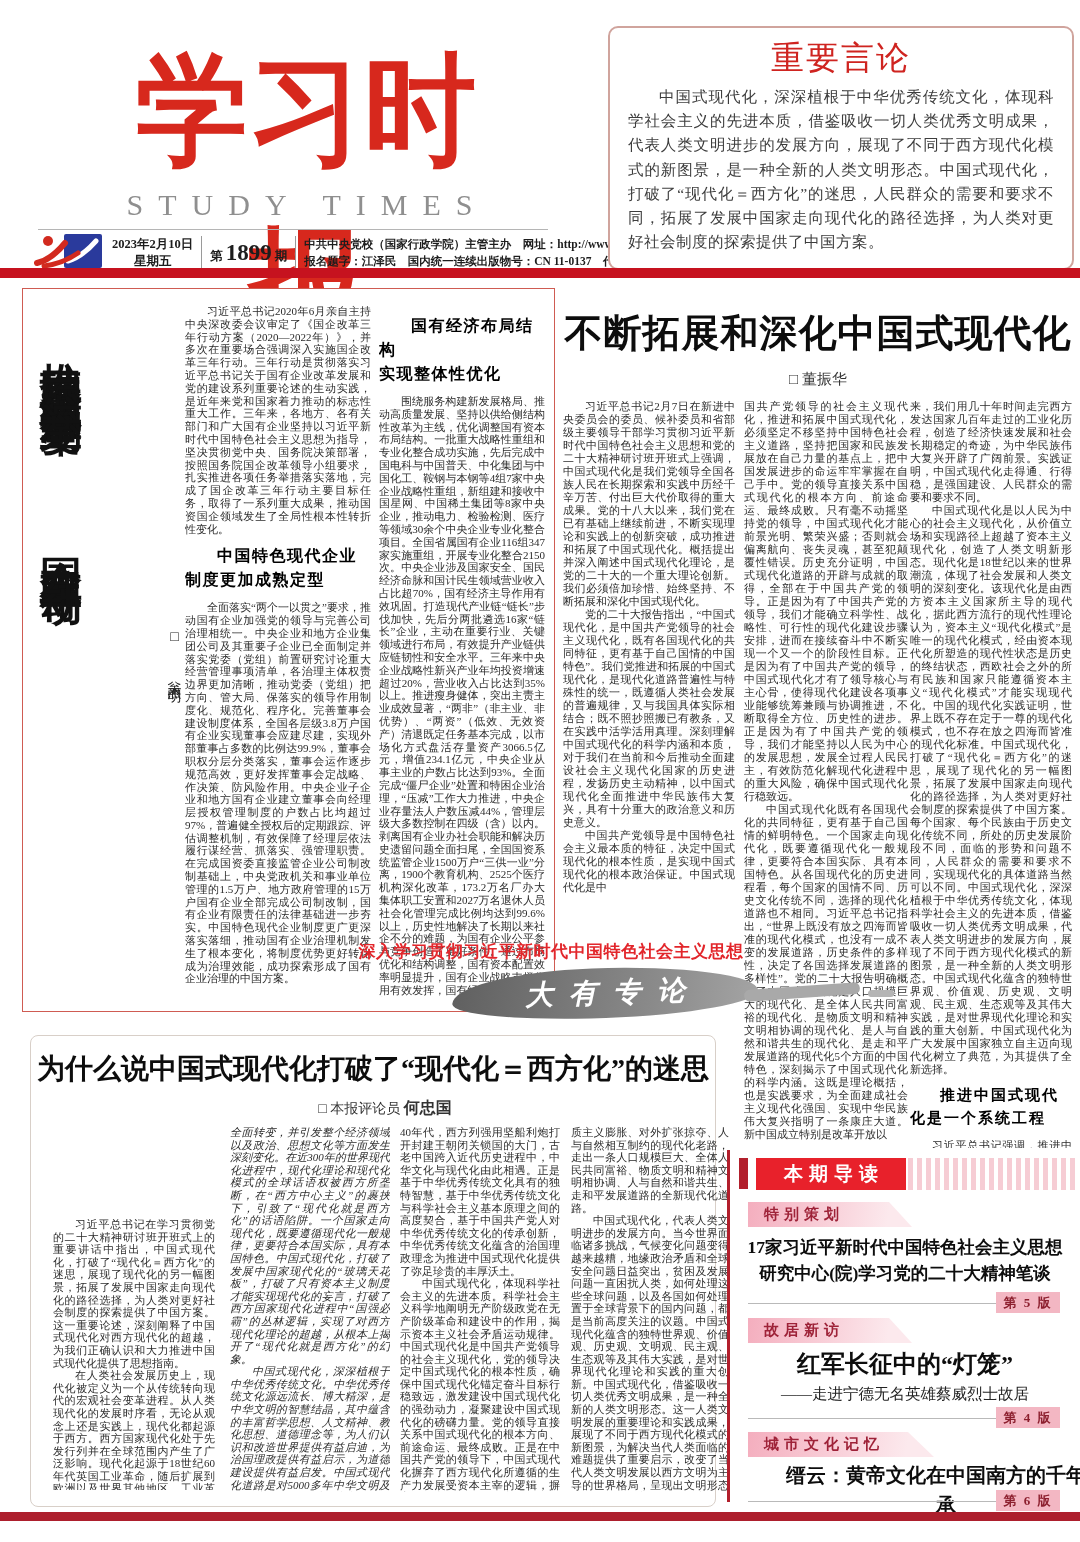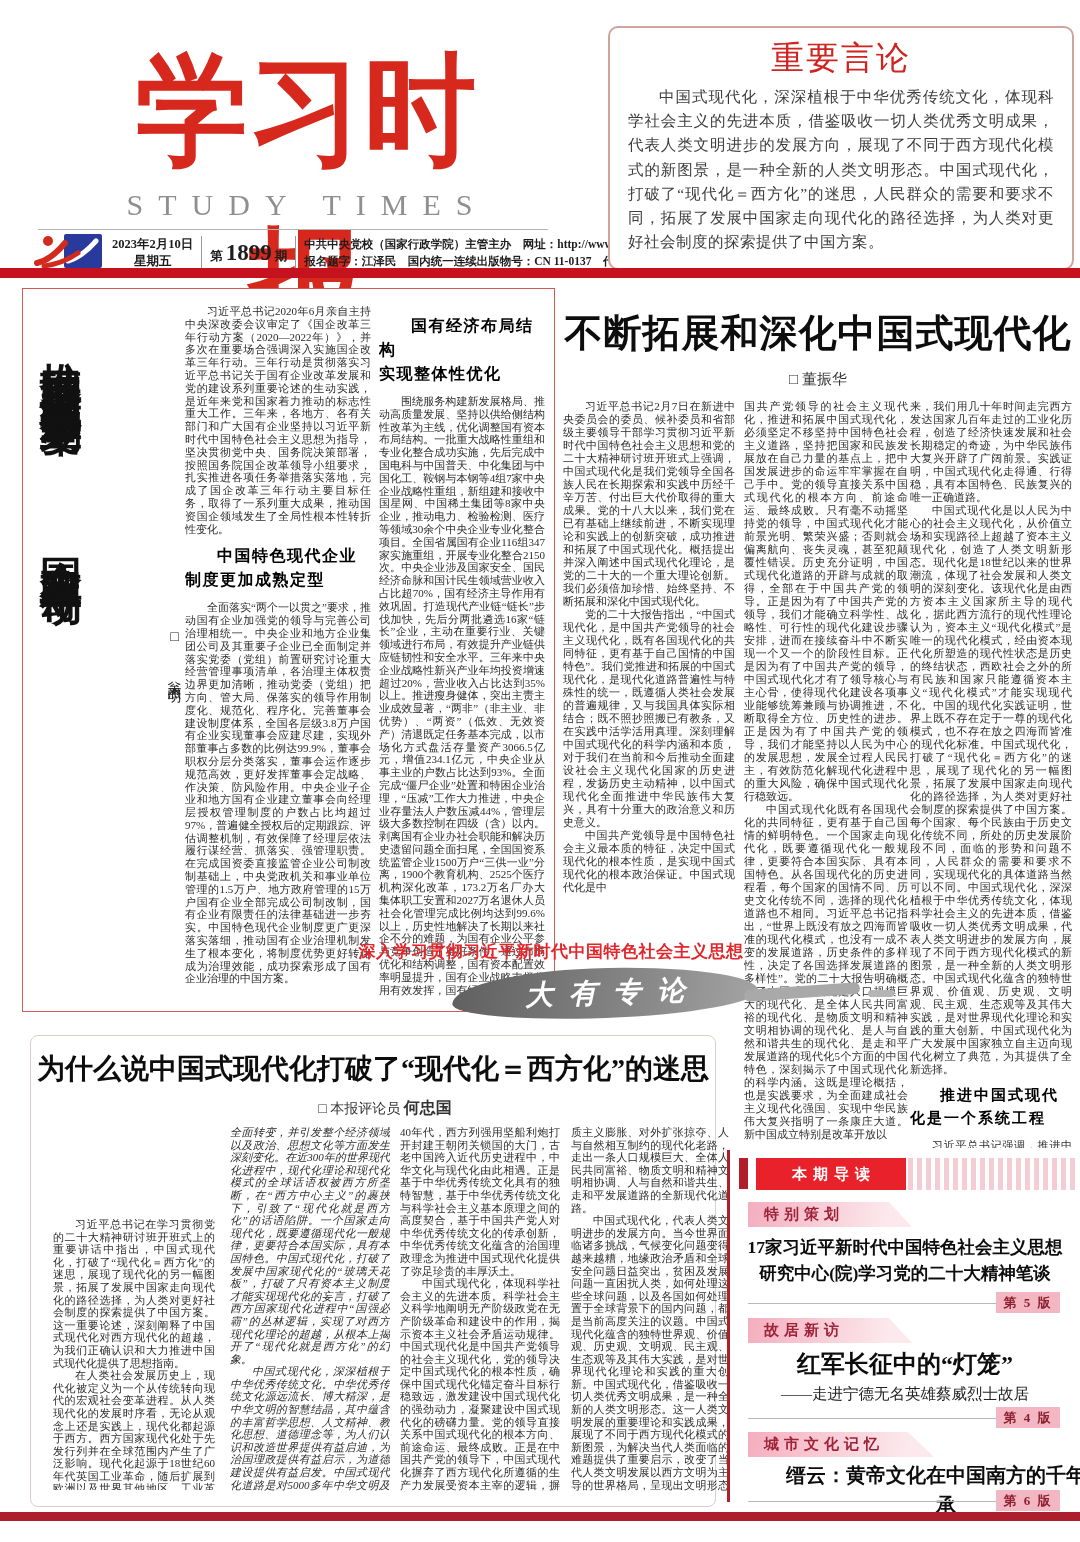--- a/index.html
+++ b/index.html
@@ -85,21 +85,21 @@
     display:flex;align-items:center;justify-content:center;gap:6px;}
   .study-logo .big{color:#d7281d;font-weight:900;font-size:46px;font-style:italic;
     font-family:"Liberation Serif",serif;letter-spacing:2px;}
   .study-logo .seal{width:22px;height:28px;border:2px solid #c2231c;background:#fff;color:#c2231c;
     font-size:10px;line-height:12px;text-align:center;font-weight:bold;padding-top:2px;}
 
   
   .guide-vline{left:727px;top:1150px;width:3px;height:352px;background:#b21f2c;}
   .guide-accent{left:739px;top:1158px;width:9px;height:31px;background:#b21f2c;}
   .guide-chip{left:756px;top:1158px;width:150px;height:32px;background:#e8212b;color:#fff;
-    font-family:"Liberation Sans","DejaVu Sans",sans-serif;font-weight:900;font-size:15px;letter-spacing:6px;
+    font-family:"Liberation Sans","DejaVu Sans",sans-serif;font-weight:900;font-size:19px;letter-spacing:6px;
     display:flex;align-items:center;justify-content:center;text-indent:6px;}
   .guide-stripes{left:908px;top:1158px;width:168px;height:32px;
     background:repeating-linear-gradient(90deg,#f6ccd4 0 5px,#ffffff 5px 9px);}
   .g-label{height:25px;background:linear-gradient(100deg,#f4aebe,#fce9ed 85%);color:#9e2238;
     font-family:"Liberation Sans",sans-serif;font-weight:bold;font-size:15px;letter-spacing:5px;
     display:flex;align-items:center;padding-left:16px;clip-path:polygon(0 0,86% 0,100% 100%,0 100%);}
   .g-title{text-align:center;font-weight:900;color:#0d0d0d;line-height:1.5;white-space:pre-line;}
   .g-sub{text-align:center;color:#222;}
   .g-pageline{border-top:1px solid #b9b9b9;}
   .g-page{background:#f3b7c3;color:#8c1f2e;font-weight:bold;font-size:13px;height:21px;width:64px;
@@ -174,21 +174,21 @@
   <div class="abs col r-col rc1">
     <p>习近平总书记2月7日在新进中央委员会的委员、候补委员和省部级主要领导干部学习贯彻习近平新时代中国特色社会主义思想和党的二十大精神研讨班开班式上强调，中国式现代化是我们党领导全国各族人民在长期探索和实践中历经千辛万苦、付出巨大代价取得的重大成果。党的十八大以来，我们党在已有基础上继续前进，不断实现理论和实践上的创新突破，成功推进和拓展了中国式现代化。概括提出并深入阐述中国式现代化理论，是党的二十大的一个重大理论创新。我们必须倍加珍惜、始终坚持、不断拓展和深化中国式现代化。</p>
     <p>党的二十大报告指出，“中国式现代化，是中国共产党领导的社会主义现代化，既有各国现代化的共同特征，更有基于自己国情的中国特色”。我们党推进和拓展的中国式现代化，是现代化道路普遍性与特殊性的统一，既遵循人类社会发展的普遍规律，又与我国具体实际相结合；既不照抄照搬已有教条，又在实践中活学活用真理。深刻理解中国式现代化的科学内涵和本质，对于我们在当前和今后推动全面建设社会主义现代化国家的历史进程，发扬历史主动精神，以中国式现代化全面推进中华民族伟大复兴，具有十分重大的政治意义和历史意义。</p>
     <p>中国共产党领导是中国特色社会主义最本质的特征，决定中国式现代化的根本性质，是实现中国式现代化的根本政治保证。中国式现代化是中</p>
   </div>
   <div class="abs col r-col rc2">
     <p class="cont">国共产党领导的社会主义现代化，推进和拓展中国式现代化，必须坚定不移坚持中国特色社会主义道路，坚持把国家和民族发展放在自己力量的基点上，把中国发展进步的命运牢牢掌握在自己手中。党的领导直接关系中国式现代化的根本方向、前途命运、最终成败。只有毫不动摇坚持党的领导，中国式现代化才能前景光明、繁荣兴盛；否则就会偏离航向、丧失灵魂，甚至犯颠覆性错误。历史充分证明，中国式现代化道路的开辟与成就的取得，全部在于中国共产党的领导。正是因为有了中国共产党的领导，我们才能确立科学性、战略性、可行性的现代化建设步骤安排，进而在接续奋斗中不断实现一个又一个的阶段性目标。正是因为有了中国共产党的领导，中国式现代化才有了领导核心与主心骨，使得现代化建设各项事业能够统筹兼顾与协调推进，不断取得全方位、历史性的进步。正是因为有了中国共产党的领导，我们才能坚持以人民为中心的发展思想，发展全过程人民民主，有效防范化解现代化进程中的重大风险，确保中国式现代化行稳致远。</p>
     <p>中国式现代化既有各国现代化的共同特征，更有基于自己国情的鲜明特色。一个国家走向现代化，既要遵循现代化一般规律，更要符合本国实际、具有本国特色。从各国现代化的历史进程看，每个国家的国情不同、历史文化传统不同，选择的现代化道路也不相同。习近平总书记指出，“世界上既没有放之四海而皆准的现代化模式，也没有一成不变的发展道路，历史条件的多样性，决定了各国选择发展道路的多样性”。党的二十大报告明确概括了中国式现代化是人口规模巨大的现代化、是全体人民共同富裕的现代化、是物质文明和精神文明相协调的现代化、是人与自然和谐共生的现代化、是走和平发展道路的现代化5个方面的中国特色，深刻揭示了中国式现代化的科学内涵。这既是理论概括，也是实践要求，为全面建成社会主义现代化强国、实现中华民族伟大复兴指明了一条康庄大道。新中国成立特别是改革开放以</p>
   </div>
   <div class="abs col r-col rc3">
-    <p class="cont">来，我们用几十年时间走完西方发达国家几百年走过的工业化历程，创造了经济快速发展和社会长期稳定的奇迹，为中华民族伟大复兴开辟了广阔前景。实践证明，中国式现代化走得通、行得稳，具有本国特色、民族复兴的唯一正确道路。</p>
+    <p class="cont">来，我们用几十年时间走完西方发达国家几百年走过的工业化历程，创造了经济快速发展和社会长期稳定的奇迹，为中华民族伟大复兴开辟了广阔前景。实践证明，中国式现代化走得通、行得稳，是强国建设、人民群众的需要和要求不同。</p>
     <p>中国式现代化是以人民为中心的社会主义现代化，从价值立场和实现路径上超越了资本主义现代化，创造了人类文明新形态。现代化是18世纪以来的世界潮流，体现了社会发展和人类文明的深刻变化。该现代化是由西方资本主义国家所主导的现代化，据此西方流行的现代性理论认为，资本主义“现代化模式”是唯一的现代化模式，经由资本现代化所塑造的现代性状态是历史的终结状态，西欧社会之外的所有民族和国家只能遵循资本主义“现代化模式”才能实现现代化。中国的现代化实践证明，世界上既不存在定于一尊的现代化模式，也不存在放之四海而皆准的现代化标准。中国式现代化，打破了“现代化＝西方化”的迷思，展现了现代化的另一幅图景，拓展了发展中国家走向现代化的路径选择，为人类对更好社会制度的探索提供了中国方案。每个国家、每个民族由于历史文化传统不同，所处的历史发展阶段不同，面临的形势和问题不同，人民群众的需要和要求不同，实现现代化的具体道路当然可以不同。中国式现代化，深深植根于中华优秀传统文化，体现科学社会主义的先进本质，借鉴吸收一切人类优秀文明成果，代表人类文明进步的发展方向，展现了不同于西方现代化模式的新图景，是一种全新的人类文明形态。中国式现代化蕴含的独特世界观、价值观、历史观、文明观、民主观、生态观等及其伟大实践，是对世界现代化理论和实践的重大创新。中国式现代化为广大发展中国家独立自主迈向现代化树立了典范，为其提供了全新选择。</p>
     <div class="sub-kai">推进中国式现代化是一个系统工程</div>
     <p><span>习近平总书记强调，推进中国式现代化是一个系统工程，需要统筹兼顾、系统谋划、整体推进，正确处理好顶层设计与实践探索、战略与策略、守正与创新、效率与公平、活力与秩序、自立自强与对外开放等一系列重大关系。</span></p>
   </div>
 
   <div class="abs banner-slogan">深入学习贯彻习近平新时代中国特色社会主义思想</div>
   <div class="abs brush">
     <span class="brush-text">大有专论</span>
   </div>
   <div class="abs brush-tail"></div>

